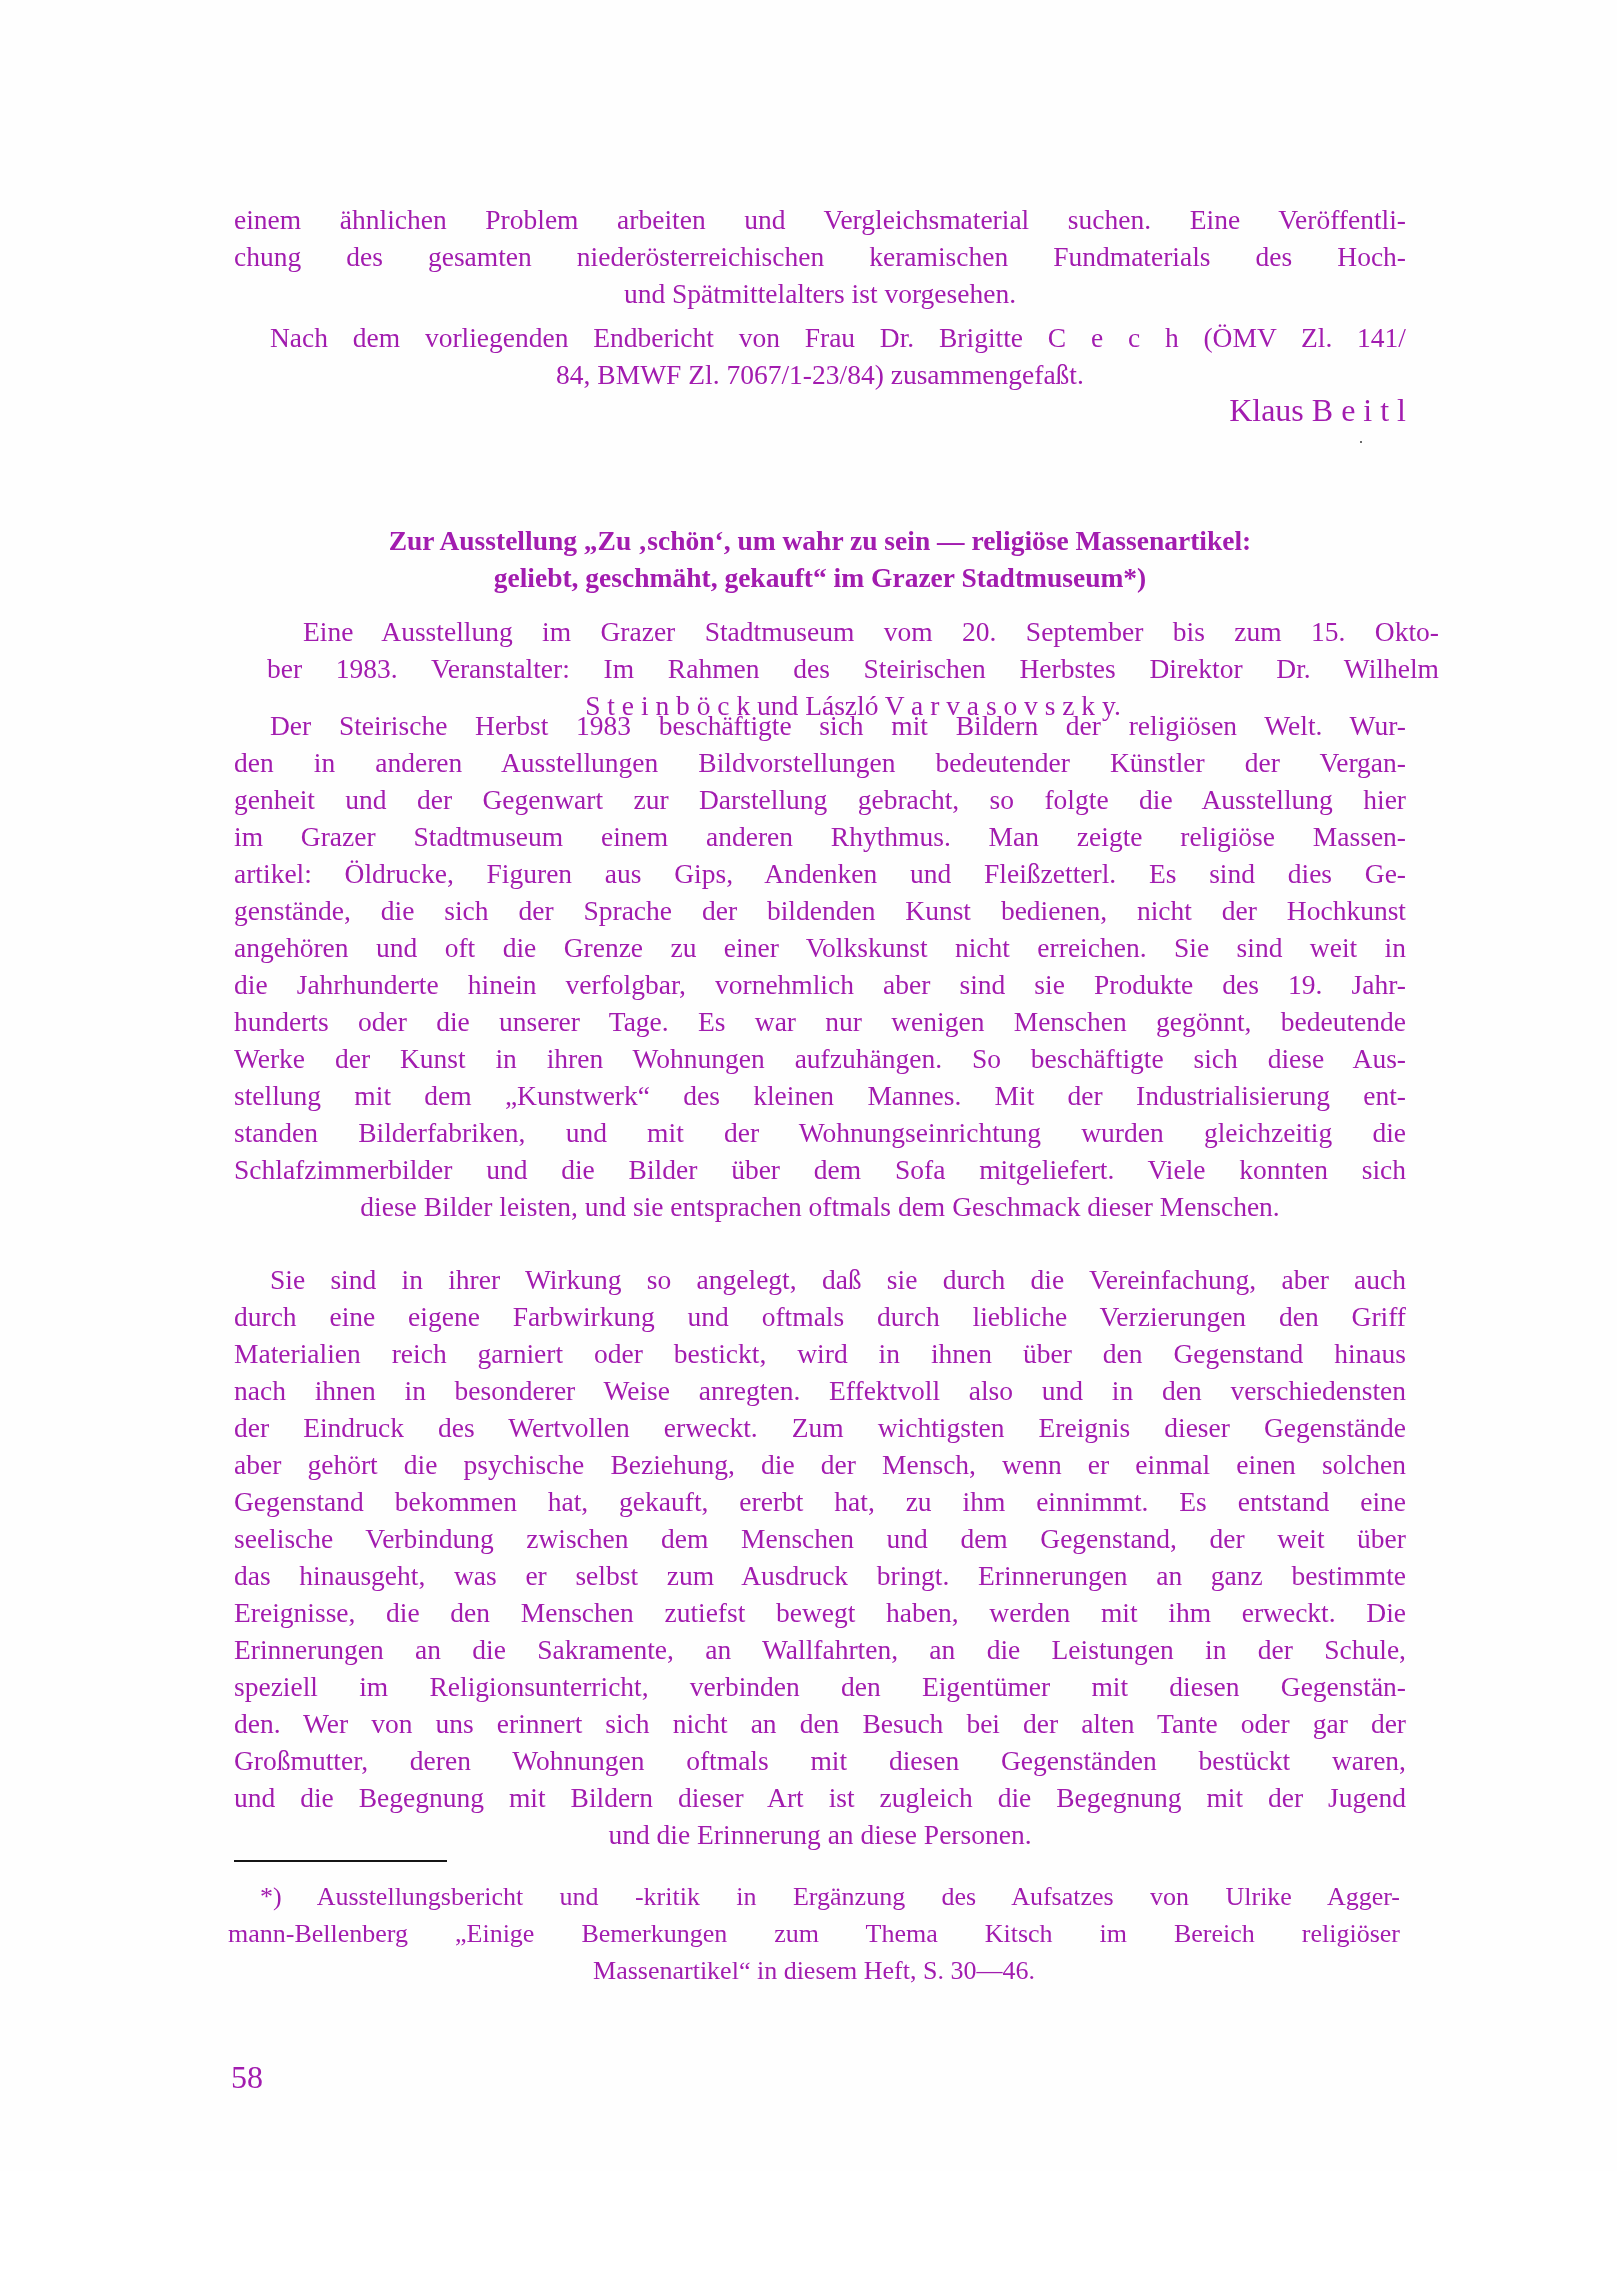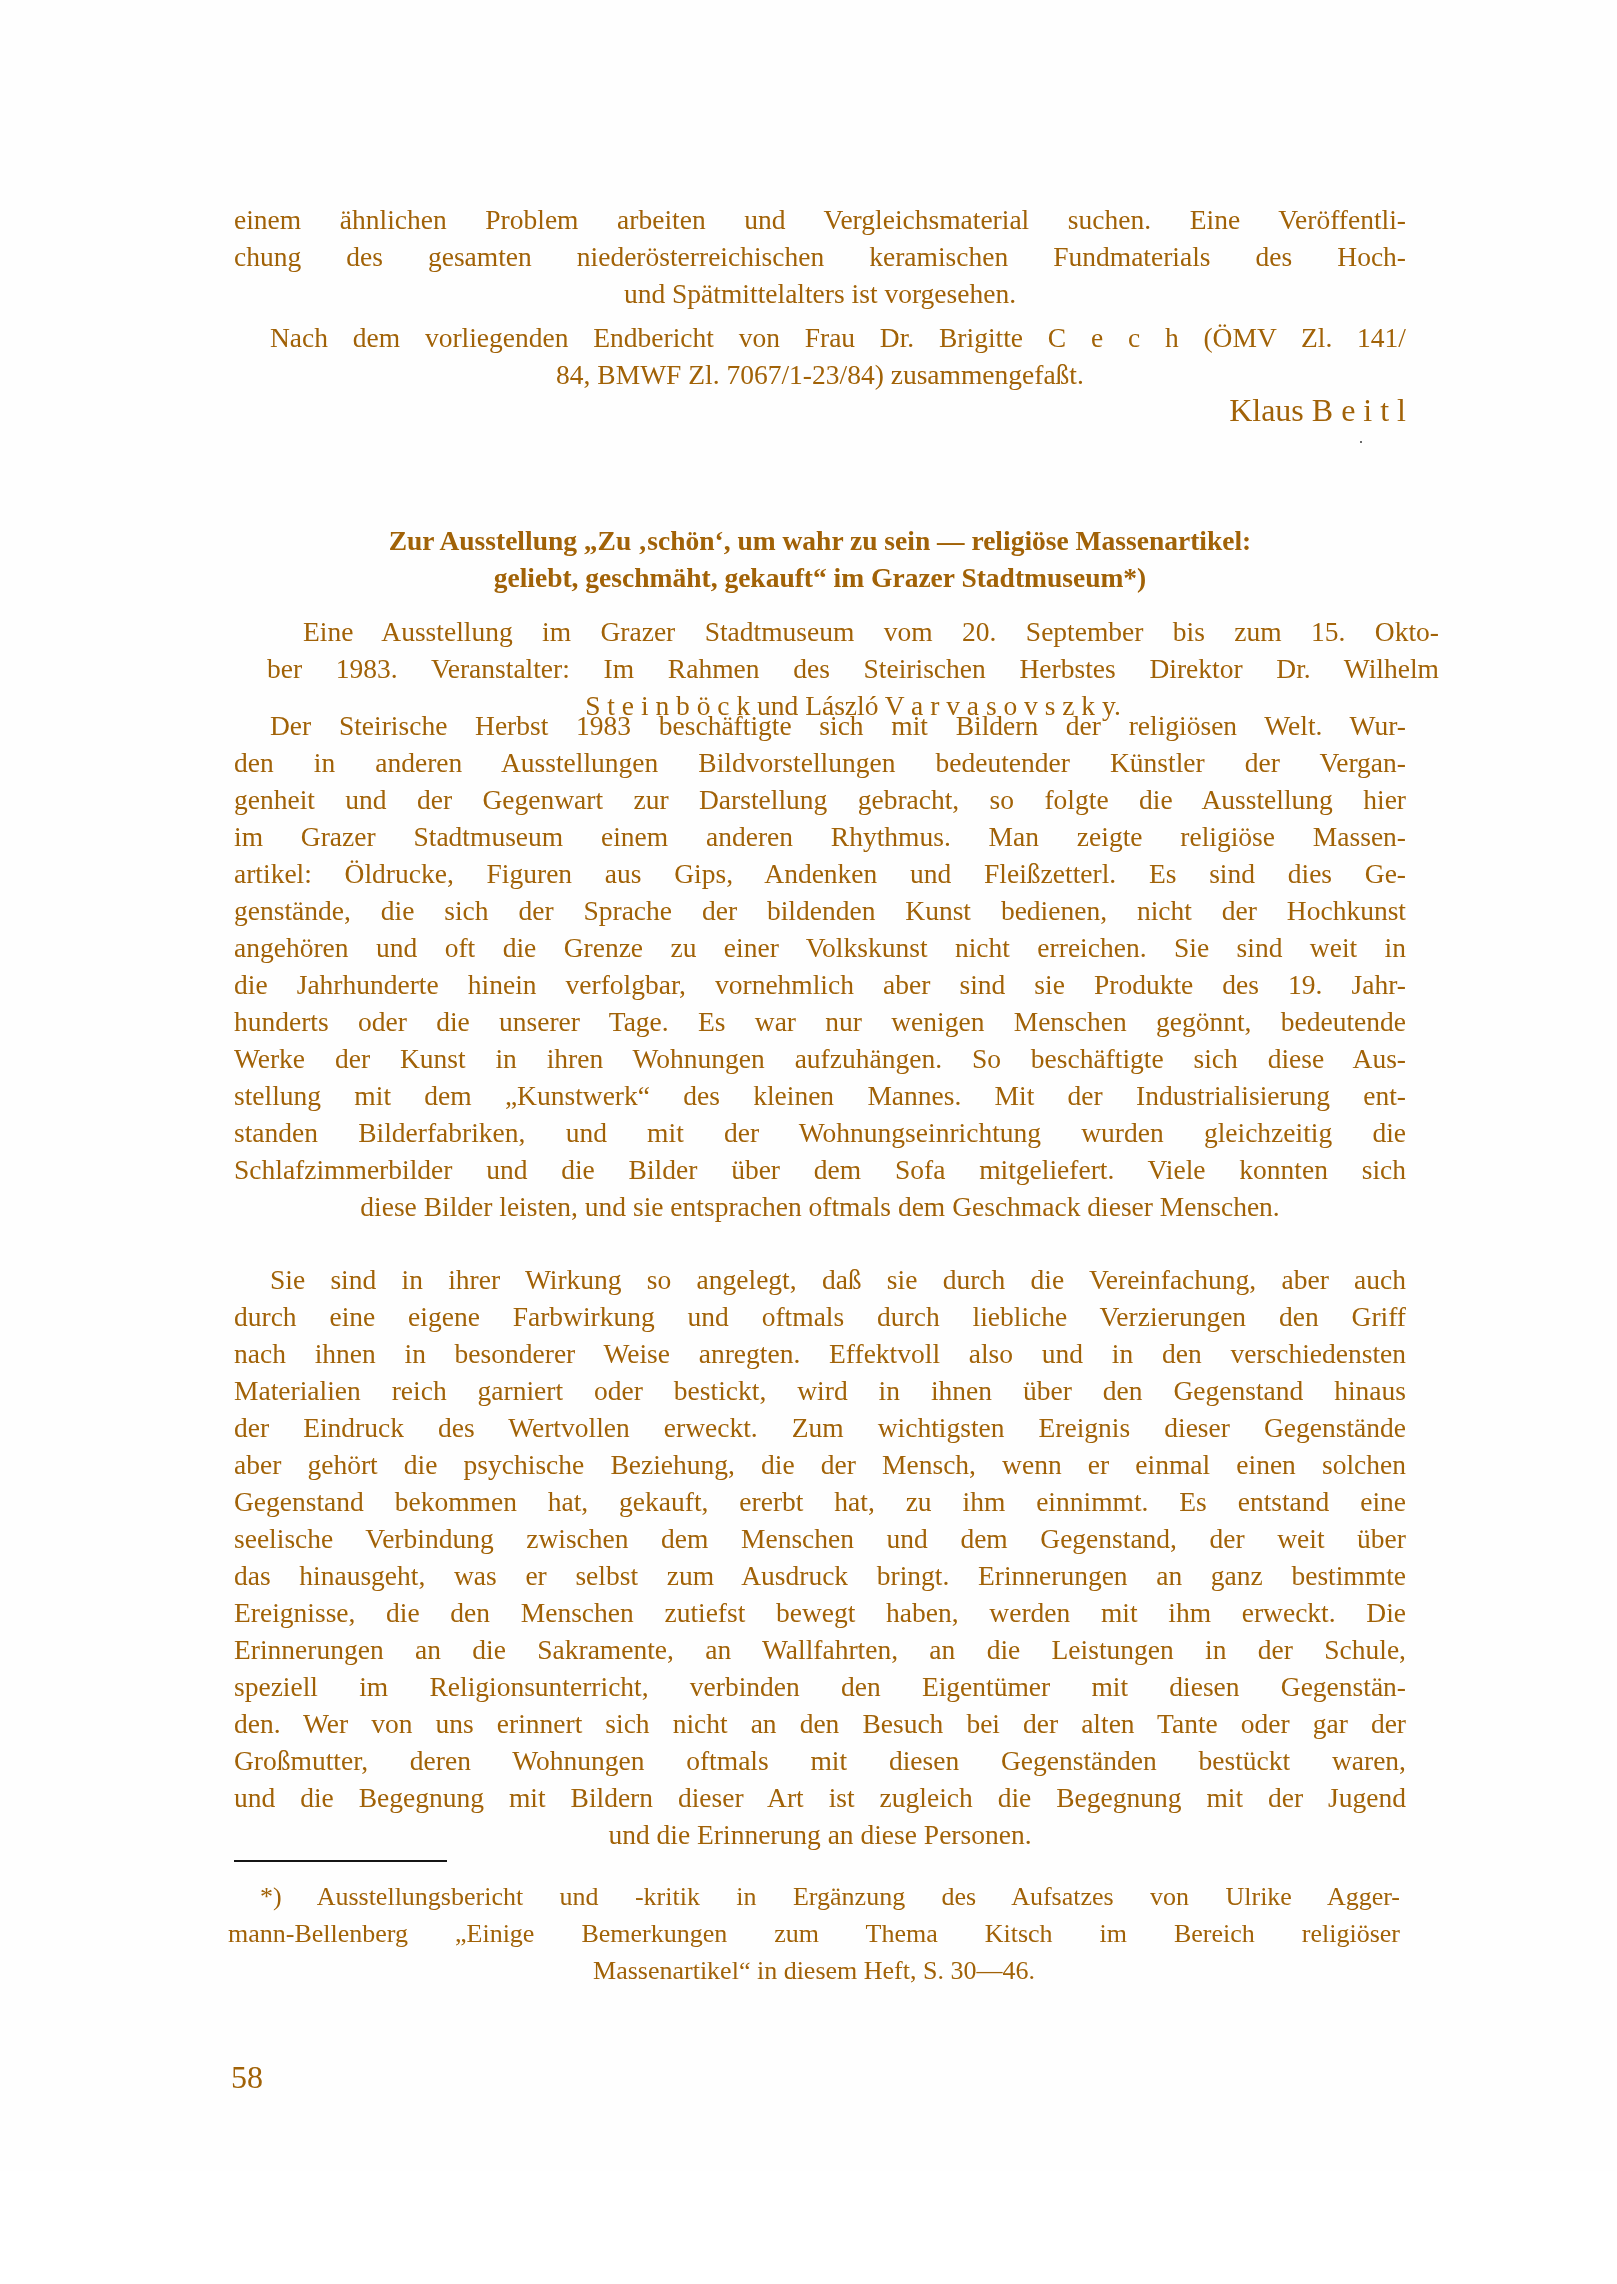--- a/index.html
+++ b/index.html
@@ -5,21 +5,21 @@
   html, body {
     margin: 0;
     padding: 0;
     background: #ffffff;
   }
   .page {
     position: relative;
     width: 1617px;
     height: 2171px;
     background: #fefefe;
-    color: #a16207;
+    color: #a21caf;
     font-family: "Liberation Serif", "DejaVu Serif", serif;
     overflow: hidden;
   }
   .tblock {
     position: absolute;
     left: 234px;
     width: 1172px;
     font-size: 27.5px;
   }
   .tline {
@@ -143,22 +143,22 @@
       <div class="tline just">Werke der Kunst in ihren Wohnungen aufzuhängen. So beschäftigte sich diese Aus-</div>
       <div class="tline just">stellung mit dem „Kunstwerk“ des kleinen Mannes. Mit der Industrialisierung ent-</div>
       <div class="tline just">standen Bilderfabriken, und mit der Wohnungseinrichtung wurden gleichzeitig die</div>
       <div class="tline just">Schlafzimmerbilder und die Bilder über dem Sofa mitgeliefert. Viele konnten sich</div>
       <div class="tline">diese Bilder leisten, und sie entsprachen oftmals dem Geschmack dieser Menschen.</div>
     </div>
 
   <div class="tblock p-art3">
       <div class="tline just ind">Sie sind in ihrer Wirkung so angelegt, daß sie durch die Vereinfachung, aber auch</div>
       <div class="tline just">durch eine eigene Farbwirkung und oftmals durch liebliche Verzierungen den Griff</div>
+      <div class="tline just">Materialien reich garniert oder bestickt, wird in ihnen über den Gegenstand hinaus</div>
       <div class="tline just">nach ihnen in besonderer Weise anregten. Effektvoll also und in den verschiedensten</div>
-      <div class="tline just">Materialien reich garniert oder bestickt, wird in ihnen über den Gegenstand hinaus</div>
       <div class="tline just">der Eindruck des Wertvollen erweckt. Zum wichtigsten Ereignis dieser Gegenstände</div>
       <div class="tline just">aber gehört die psychische Beziehung, die der Mensch, wenn er einmal einen solchen</div>
       <div class="tline just">Gegenstand bekommen hat, gekauft, ererbt hat, zu ihm einnimmt. Es entstand eine</div>
       <div class="tline just">seelische Verbindung zwischen dem Menschen und dem Gegenstand, der weit über</div>
       <div class="tline just">das hinausgeht, was er selbst zum Ausdruck bringt. Erinnerungen an ganz bestimmte</div>
       <div class="tline just">Ereignisse, die den Menschen zutiefst bewegt haben, werden mit ihm erweckt. Die</div>
       <div class="tline just">Erinnerungen an die Sakramente, an Wallfahrten, an die Leistungen in der Schule,</div>
       <div class="tline just">speziell im Religionsunterricht, verbinden den Eigentümer mit diesen Gegenstän-</div>
       <div class="tline just">den. Wer von uns erinnert sich nicht an den Besuch bei der alten Tante oder gar der</div>
       <div class="tline just">Großmutter, deren Wohnungen oftmals mit diesen Gegenständen bestückt waren,</div>

